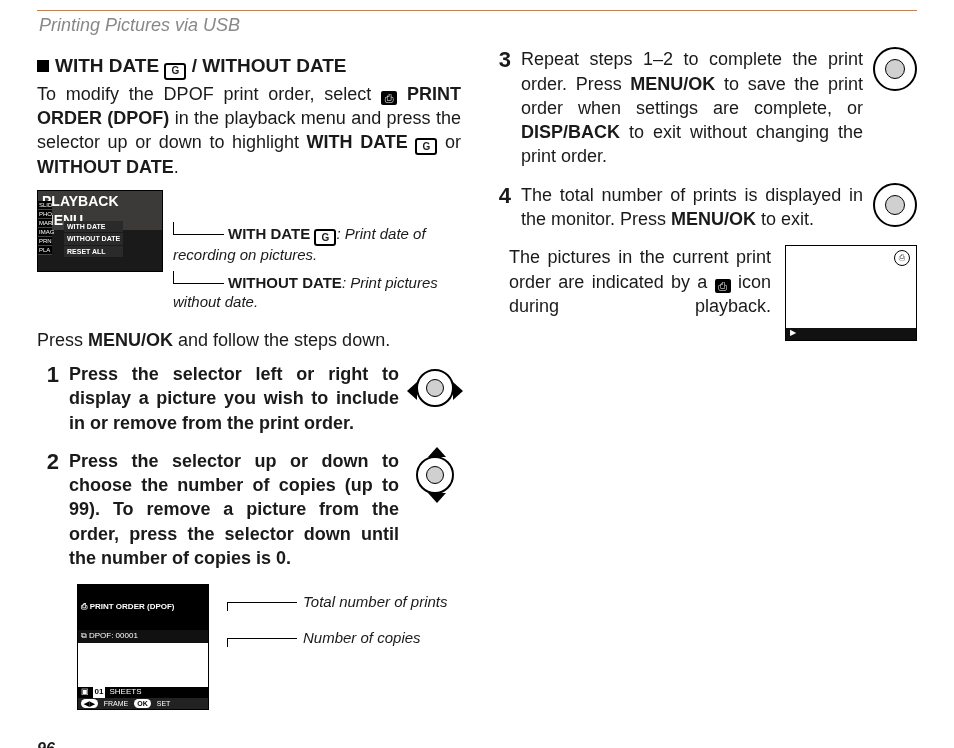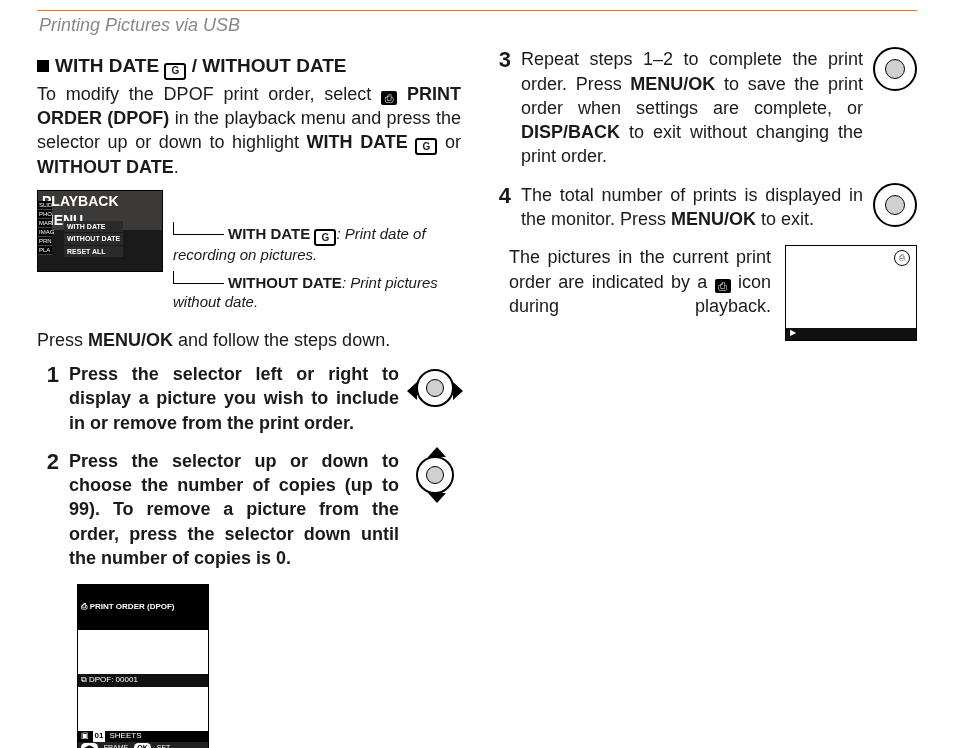--- a/index.html
+++ b/index.html
@@ -88,21 +88,21 @@
   .tri.t{top:-6px;left:19px;border-left:9px solid transparent;border-right:9px solid transparent;border-bottom:10px solid #000;}
   .tri.b{bottom:-6px;left:19px;border-left:9px solid transparent;border-right:9px solid transparent;border-top:10px solid #000;}
   .selector.plain{width:44px;height:44px;}
   .selector.plain .dial{width:40px;height:40px;margin:0;}
   .selector.plain .dial::after{inset:10px;}
 
   
   .fig2{display:flex;gap:18px;margin:10px 0 4px 40px;align-items:flex-start;}
   .lcd2{width:130px;background:#fff;border:1px solid #000;position:relative;flex-shrink:0;}
   .lcd2 .bar-top{background:#000;color:#fff;font-size:8px;font-weight:700;padding:17px 3px;}
-  .lcd2 .bar-sub{background:#111;color:#fff;font-size:8px;padding:1px 3px;margin-bottom:2px;margin-top:44px;}
+  .lcd2 .bar-sub{background:#111;color:#fff;font-size:8px;padding:1px 3px;margin-bottom:2px;}
   .lcd2 .blank{height:42px;}
   .lcd2 .sheets{background:#000;color:#fff;font-size:8px;padding:0 3px;display:flex;gap:4px;align-items:center;}
   .lcd2 .sheets .sp{background:#fff;color:#000;font-weight:700;padding:0 2px;}
   .lcd2 .foot{background:#222;color:#fff;font-size:7px;padding:1px 3px;display:flex;gap:6px;}
   .lcd2 .foot .pill{background:#fff;color:#000;border-radius:6px;padding:0 3px;font-weight:700;}
   .callouts2{font-size:15px;font-style:italic;line-height:2.4;}
   .cbline{display:flex;align-items:center;}
   .hline{display:inline-block;width:70px;border-top:1px solid #000;margin-right:6px;position:relative;}
   .hline::before{content:"";position:absolute;left:0;top:0;height:8px;border-left:1px solid #000;}
 
@@ -200,20 +200,30 @@
               <span class="sp">01</span>
               <span>SHEETS</span>
             </div>
           <div class="foot">
               <span class="pill">◀▶</span>
               <span>FRAME</span>
               <span class="pill">OK</span>
               <span>SET</span>
             </div>
         </div>
+        <div class="callouts2">
+          <div class="cbline">
+              <span class="hline"></span>
+              <span>Total number of prints</span>
+            </div>
+          <div class="cbline">
+              <span class="hline"></span>
+              <span>Number of copies</span>
+            </div>
+        </div>
       </div>
 
     </div>
 
     <div class="col">
 
       <div class="rstep">
         <div class="num">3</div>
         <div class="txt">
           <span>Repeat steps 1–2 to complete the print order.  Press </span><b>MENU/OK</b><span> to save the print order when settings are complete, or </span><b>DISP/BACK</b><span> to exit without changing the print order.</span>

